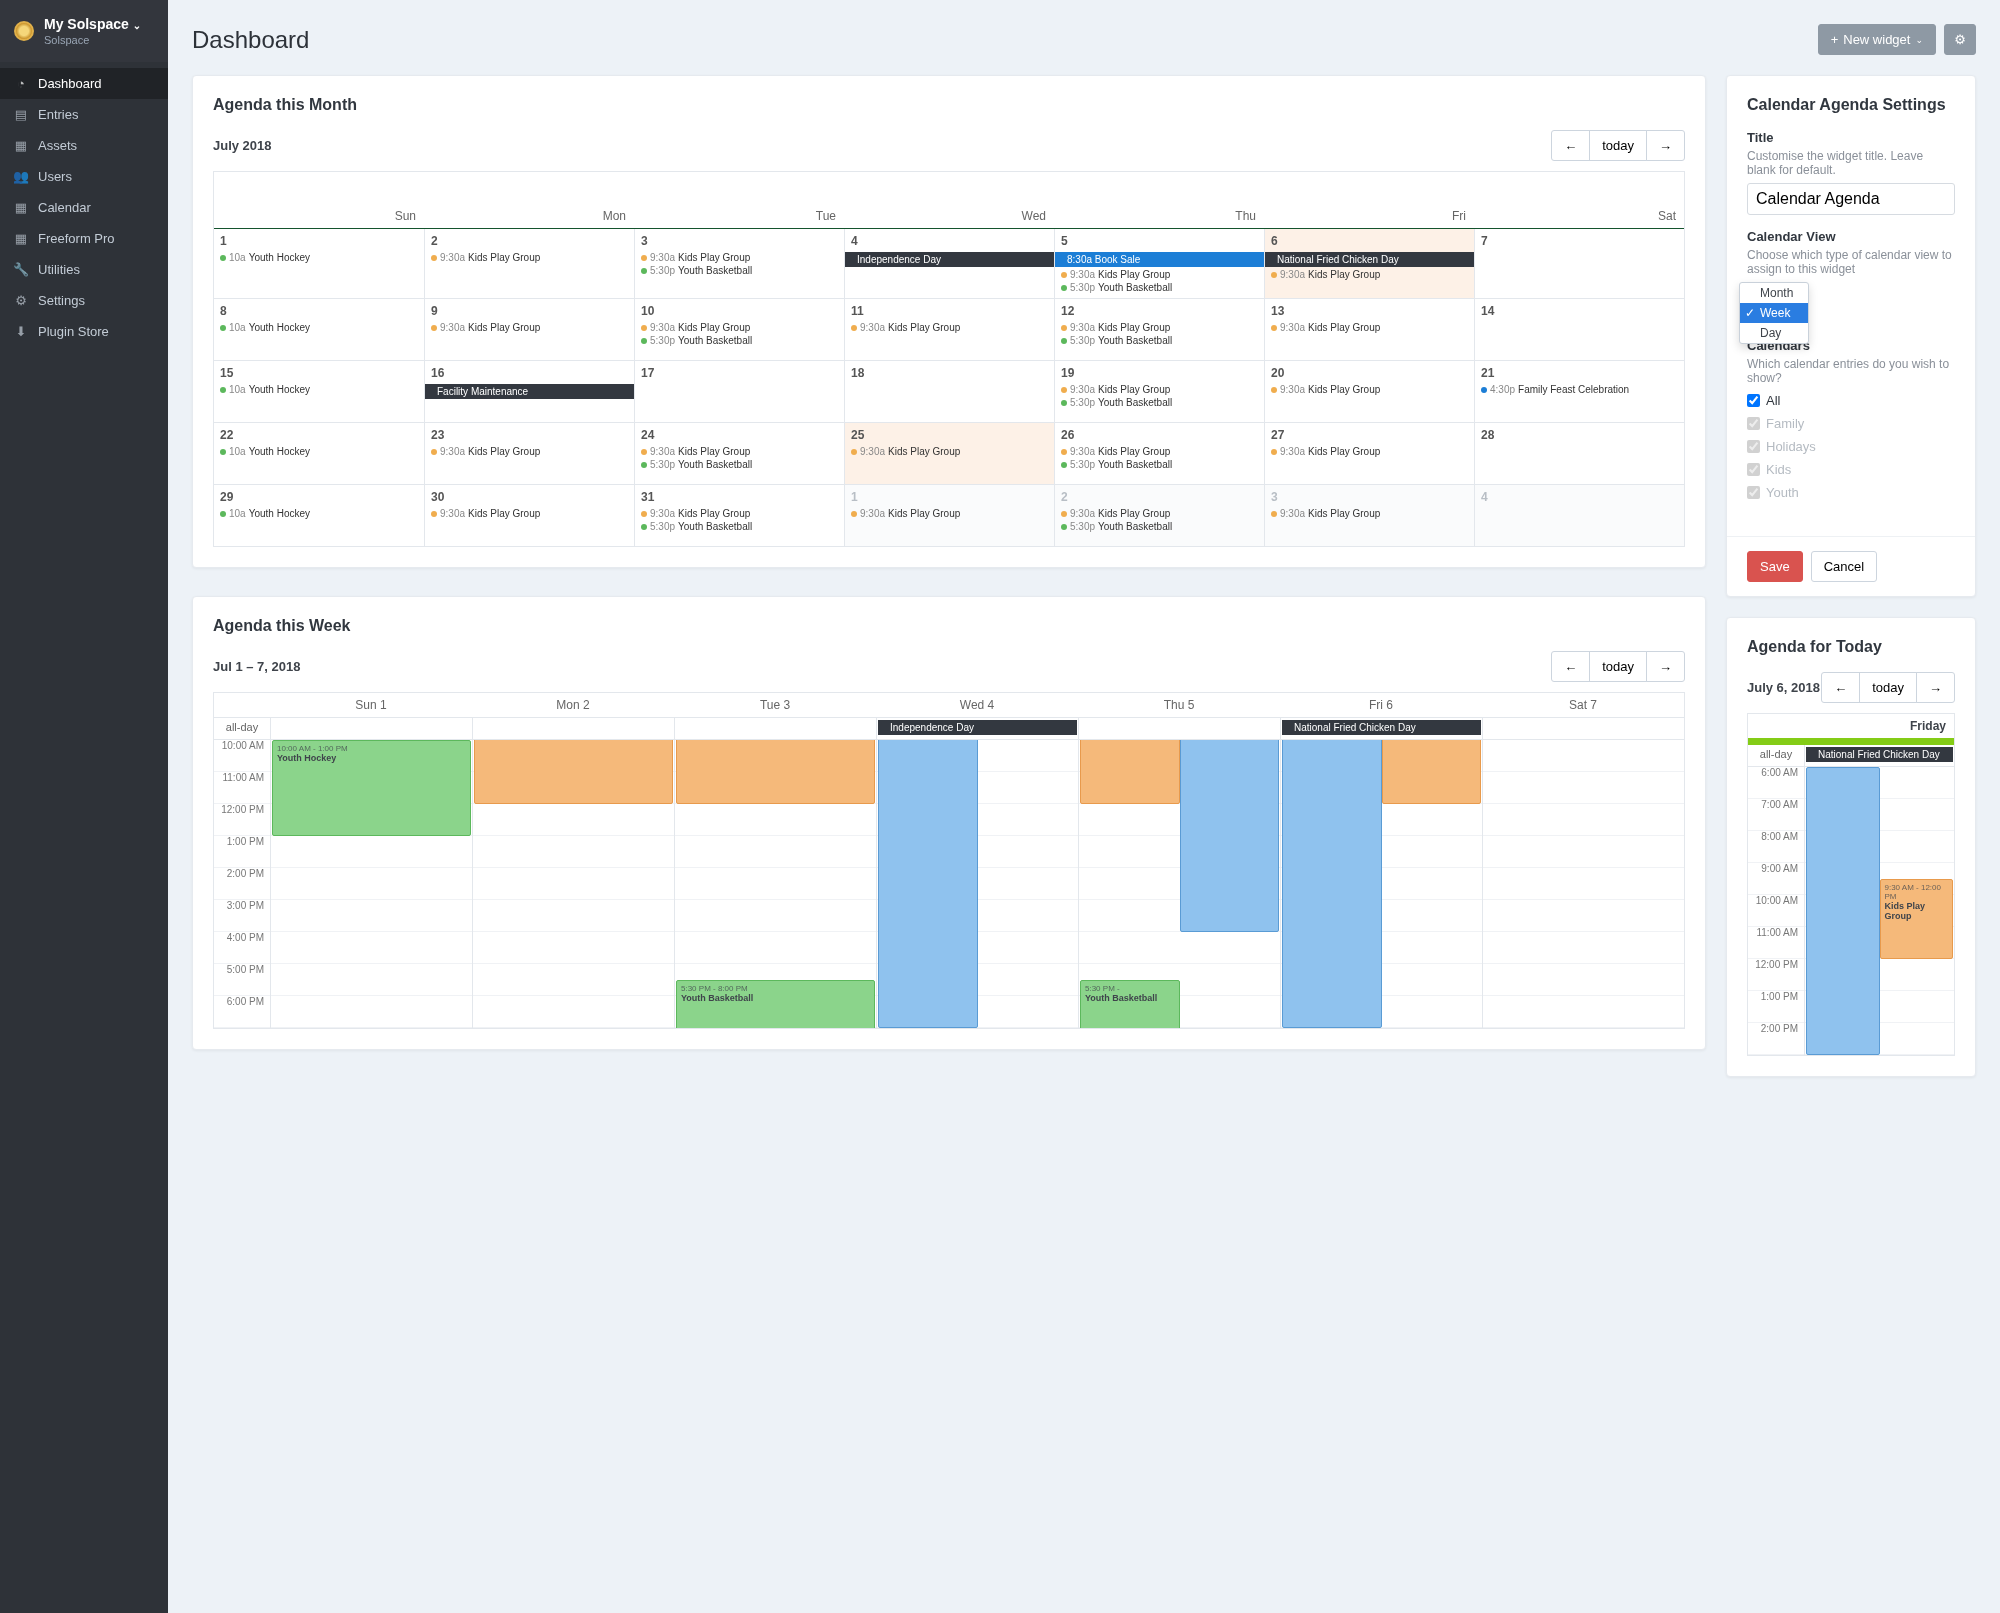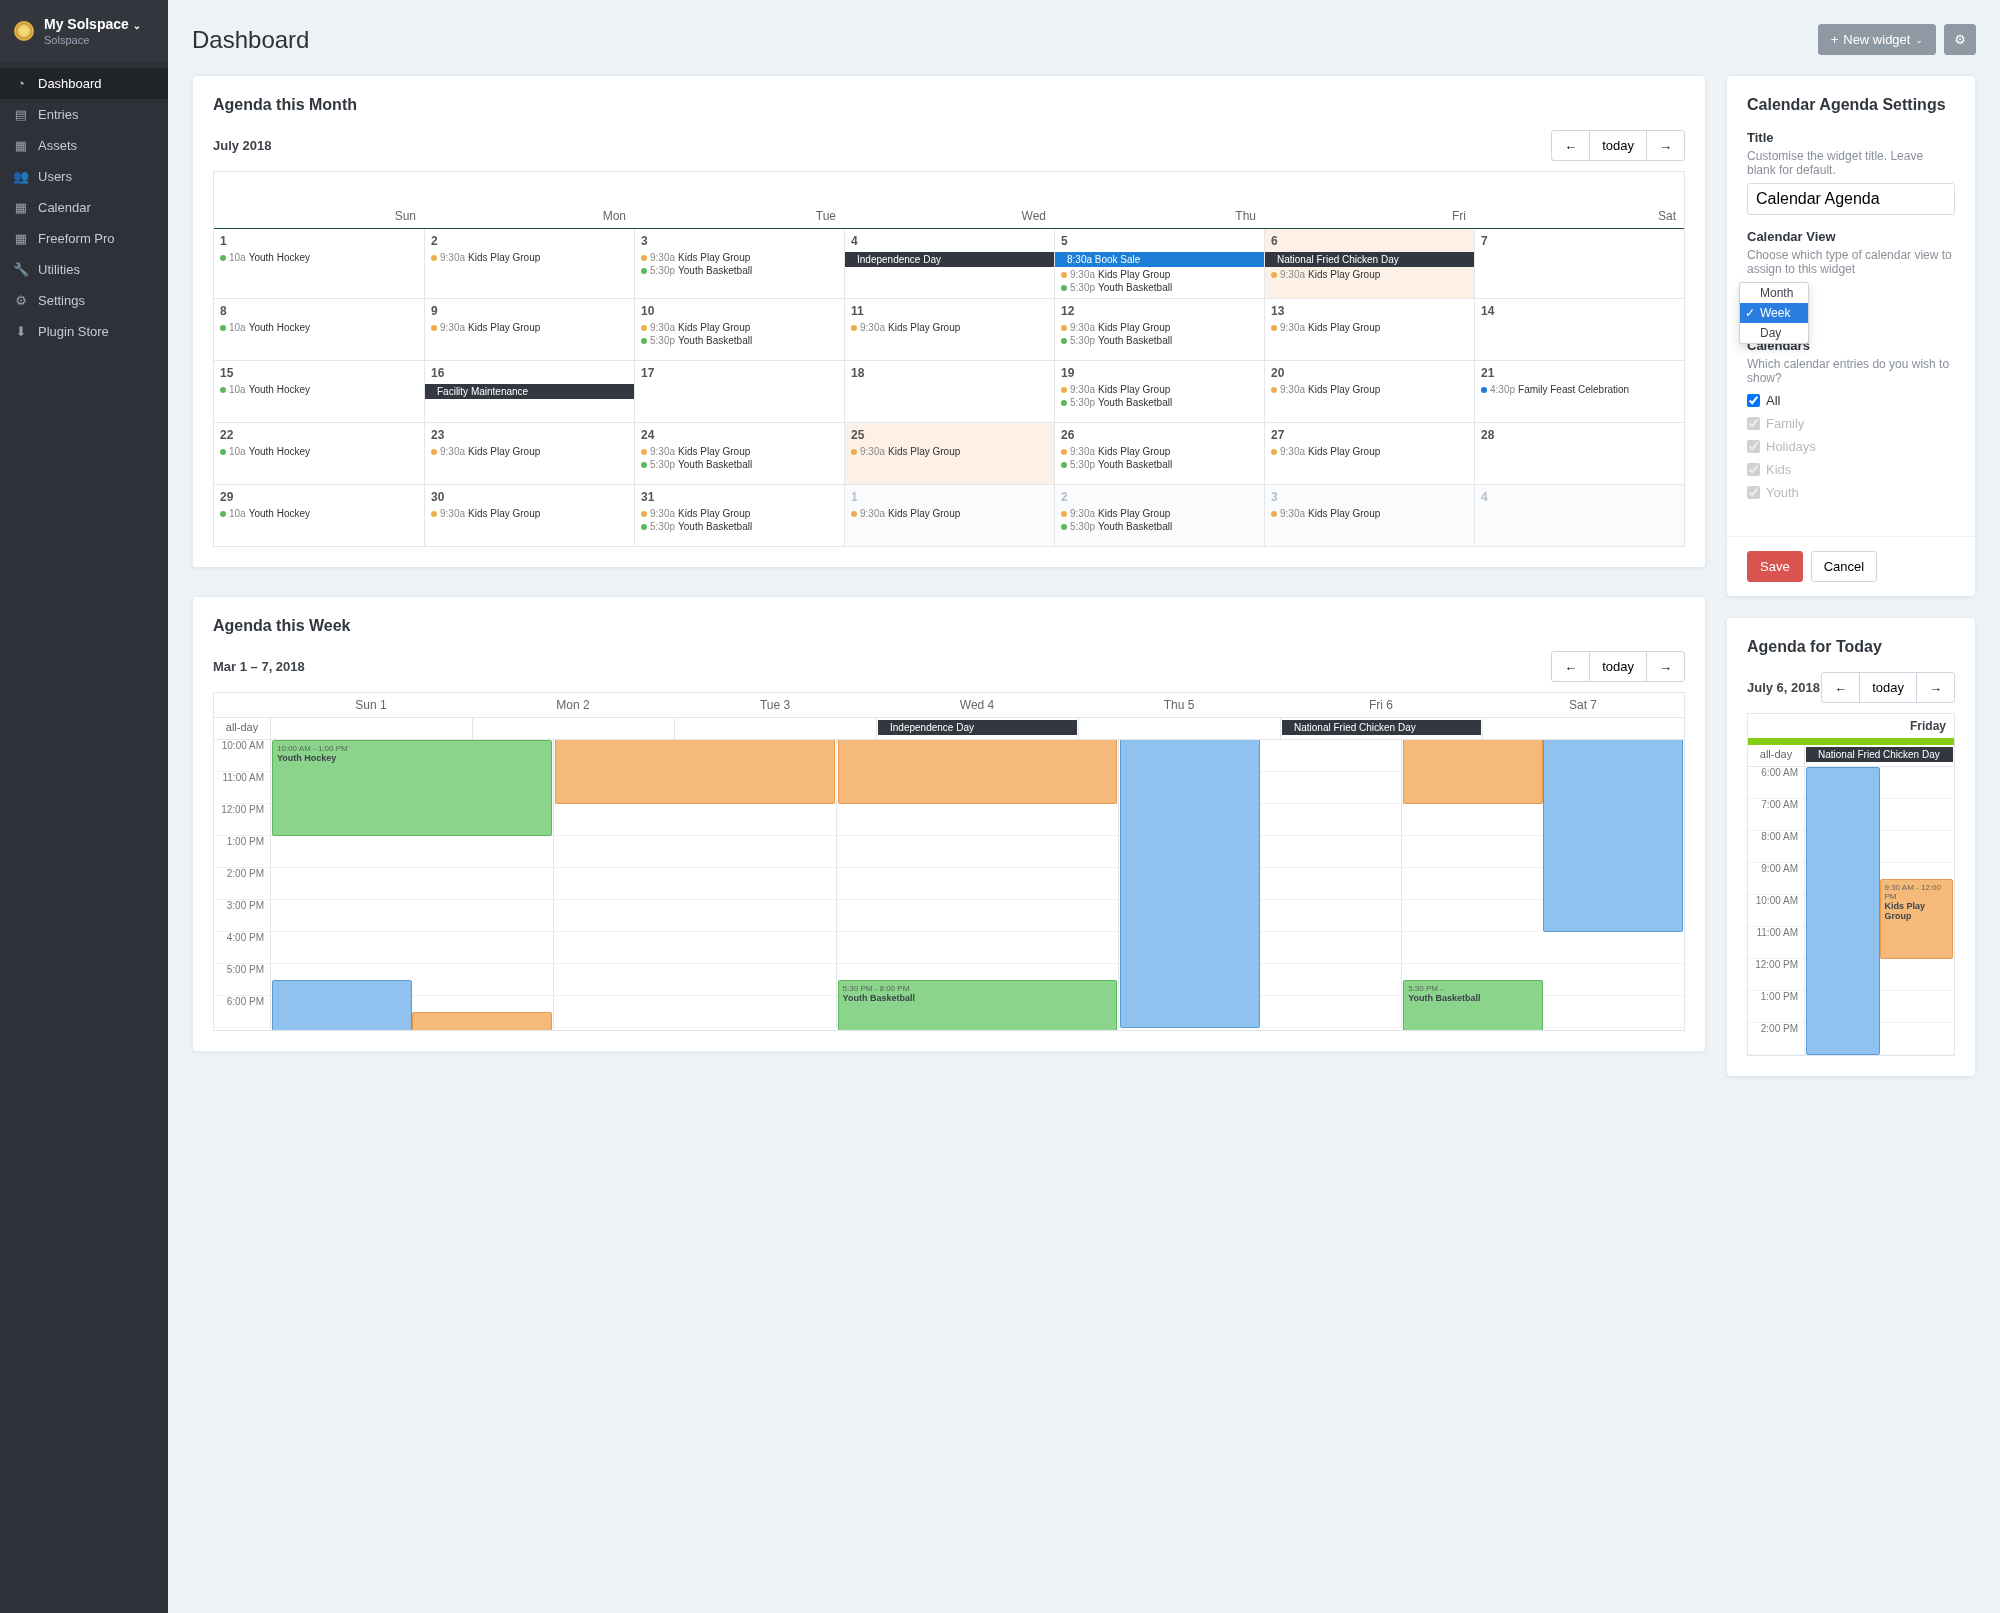--- a/index.html
+++ b/index.html
@@ -68,21 +68,21 @@
 
 .week { border: 1px solid #e3e7ec; font-size: 11px; }
 .week-head { display: grid; grid-template-columns: 56px repeat(7,1fr); }
 .week-head div { text-align: center; padding: 5px; border-bottom: 1px solid #e3e7ec; font-size: 12px; color: #666; }
 .allday-row { display: grid; grid-template-columns: 56px repeat(7,1fr); border-bottom: 1px solid #e3e7ec; min-height: 22px; }
 .allday-row .lab { text-align: center; font-size: 11px; color: #666; padding: 3px; }
 .allday-row .cell { border-left: 1px solid #e3e7ec; padding: 1px; }
 .week-body { display: grid; grid-template-columns: 56px 1fr; max-height: 290px; overflow: hidden; }
 .times { display: flex; flex-direction: column; }
 .times div { height: 32px; text-align: right; padding-right: 6px; font-size: 10px; color: #777; border-bottom: 1px solid #f0f2f5; }
-.week-cols { display: grid; grid-template-columns: repeat(5,1fr); position: relative; }
+.week-cols { display: grid; grid-template-columns: repeat(7,1fr); position: relative; }
 .wcol { border-left: 1px solid #e3e7ec; position: relative; }
 .hrow { height: 32px; border-bottom: 1px solid #f0f2f5; }
 .block { position: absolute; left: 1px; right: 1px; border-radius: 2px; padding: 3px 4px; font-size: 9px; overflow: hidden; }
 .block.green { background: #8bd48b; border: 1px solid #5cb85c; }
 .block.orange { background: #f5b97a; border: 1px solid #e89a4c; }
 .block.blue { background: #8fc2ee; border: 1px solid #5a9bd4; }
 .block .time { font-size: 8px; opacity: .75; }
 .block .name { font-weight: 600; }
 
 
@@ -507,21 +507,21 @@
                   </div>
                 </div>
             </div>
           </div>
         </section>
 
         <section class="panel">
           <div class="panel-body">
             <h2>Agenda this Week</h2>
             <div class="row">
-              <div class="cal-title">Mar 1 – 7, 2018</div>
+              <div class="cal-title">Jul 1 – 7, 2018</div>
               <div class="navgroup">
                 <button class="btn">
                     <span>←</span>
                   </button>
                 <button class="btn">today</button>
                 <button class="btn">
                     <span>→</span>
                   </button>
               </div>
             </div>

